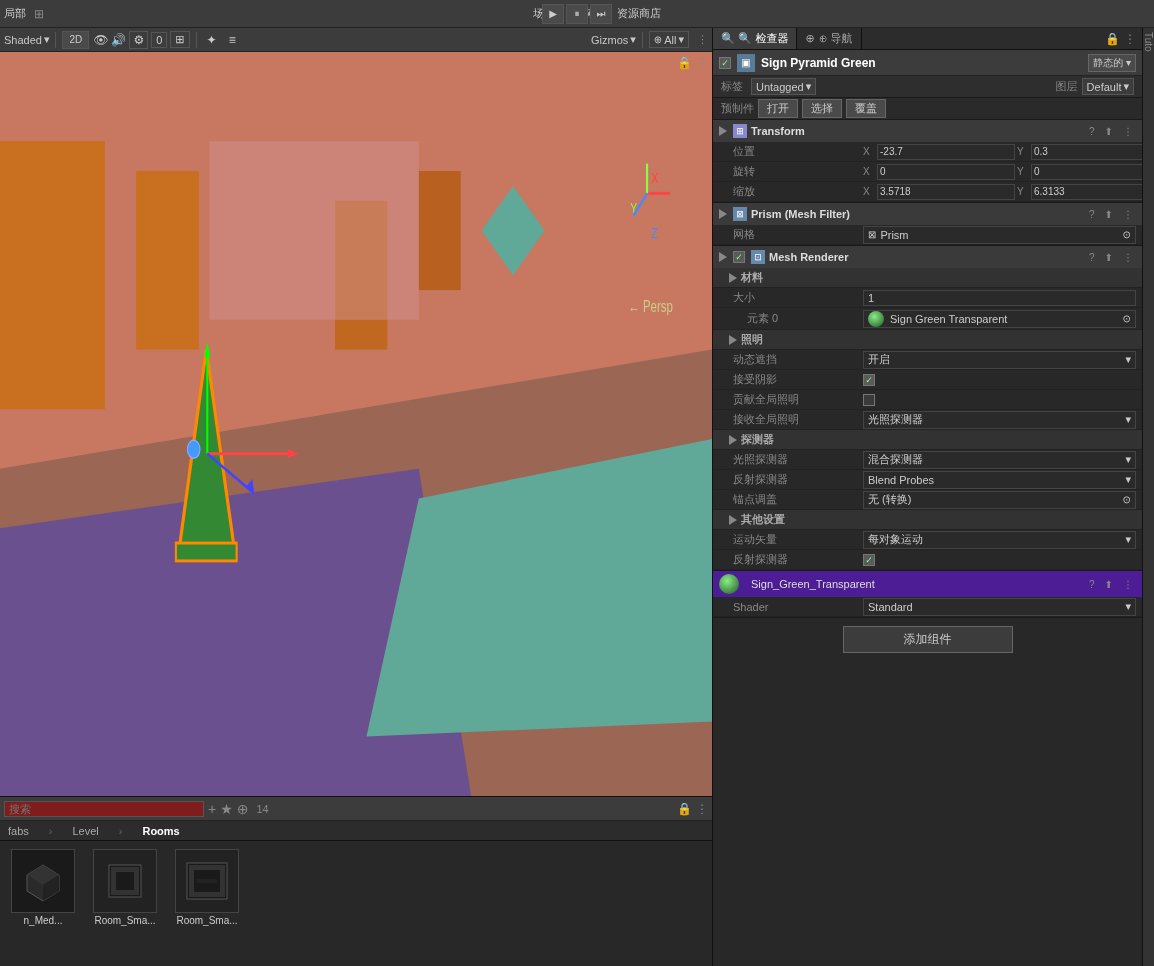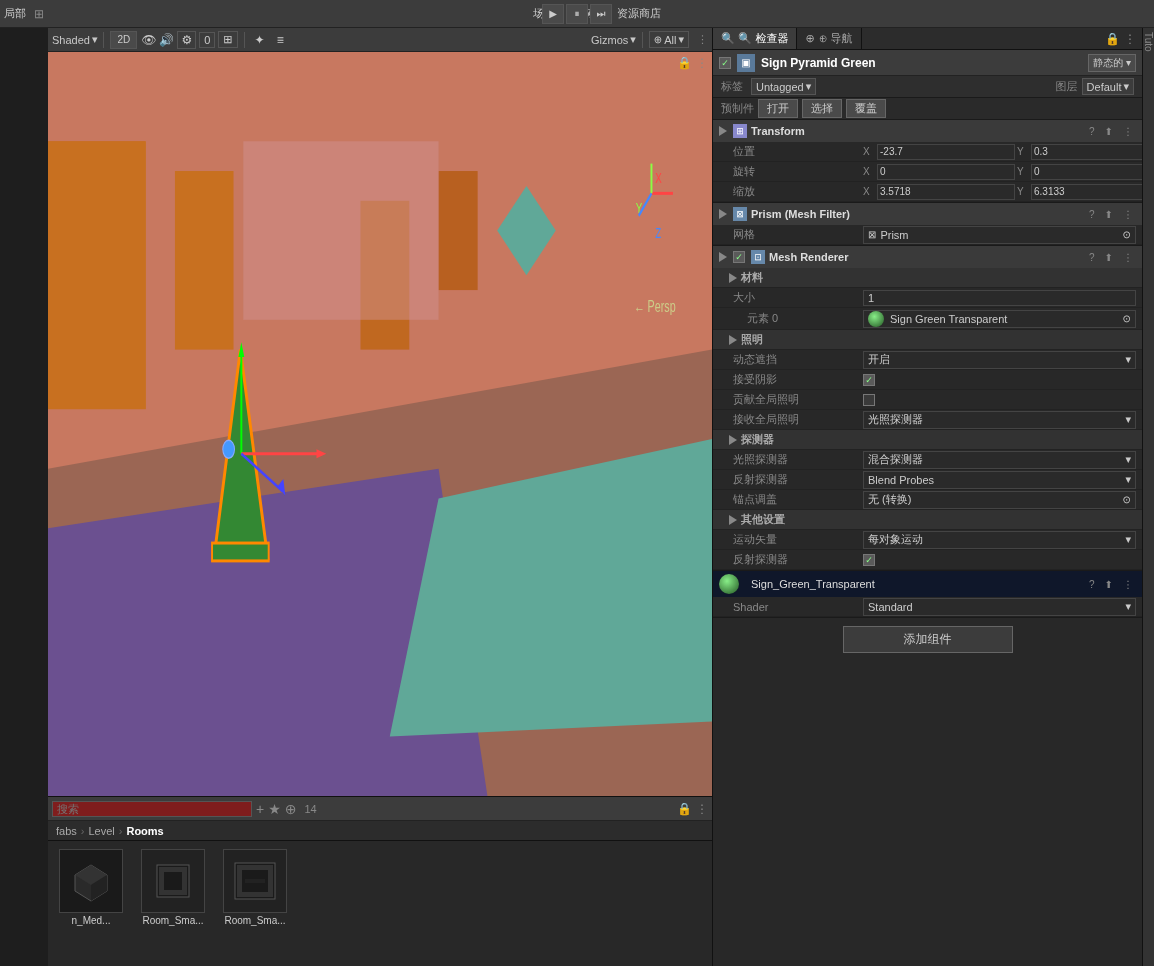--- a/index.html
+++ b/index.html
@@ -46,21 +46,20 @@
       flex: 1;
       overflow: hidden;
     }
 
     
     .left-panel {
       display: flex;
       flex-direction: column;
       flex: 1;
       min-width: 0;
-      margin-left: 48px;
     }
 
     
     .scene-toolbar {
       background: #3c3c3c;
       height: 24px;
       display: flex;
       align-items: center;
       padding: 0 4px;
       gap: 4px;
@@ -121,21 +120,21 @@
 
     
     .breadcrumb-bar {
       height: 20px;
       background: #2c2c2c;
       display: flex;
       align-items: center;
       padding: 0 8px;
       font-size: 11px;
       color: #aaa;
-      gap: 4px;
+      gap: 20px;
       border-bottom: 1px solid #111;
     }
     .breadcrumb-sep { color: #666; }
     .breadcrumb-active { color: #fff; font-weight: bold; }
 
     .asset-grid {
       display: flex;
       gap: 12px;
       padding: 8px;
       flex: 1;
@@ -395,21 +394,21 @@
     .triangle-icon {
       display: inline-block;
       width: 0; height: 0;
       border-left: 5px solid transparent;
       border-right: 5px solid transparent;
       border-top: 8px solid #888;
       margin-right: 4px;
     }
     .material-header {
       height: 26px;
-      background: #0f172a;
+      background: #4c1d95;
       display: flex;
       align-items: center;
       padding: 0 6px;
       gap: 6px;
     }
 
     
     .add-component-btn {
       margin: 8px auto;
       display: block;

